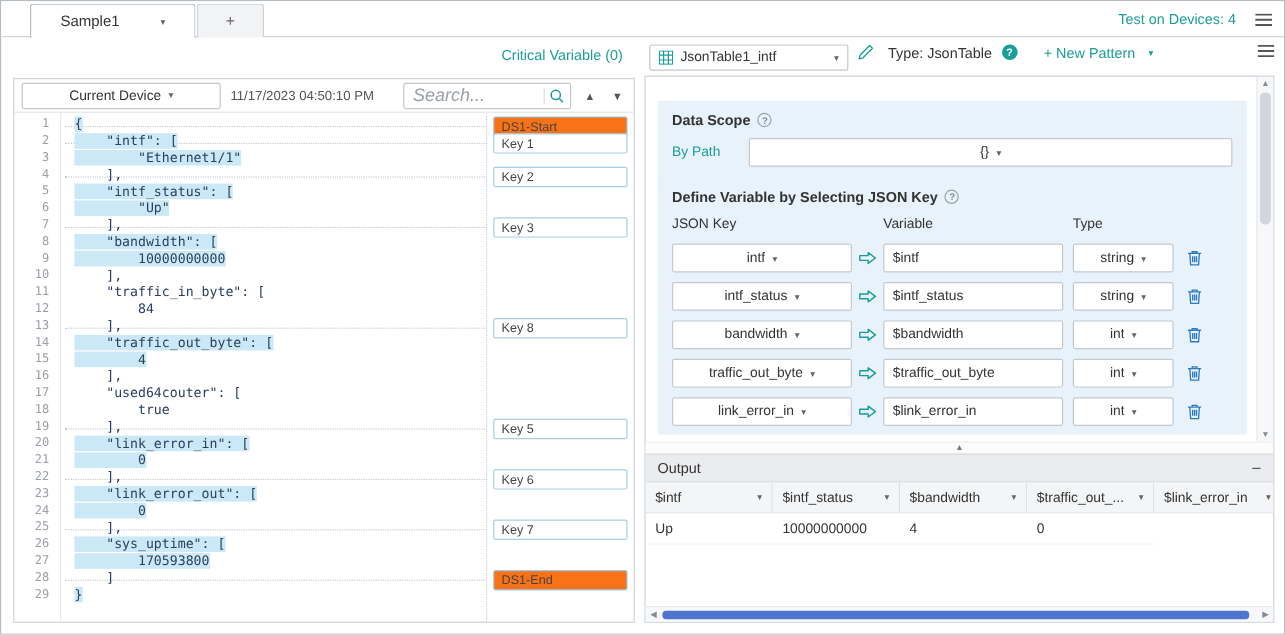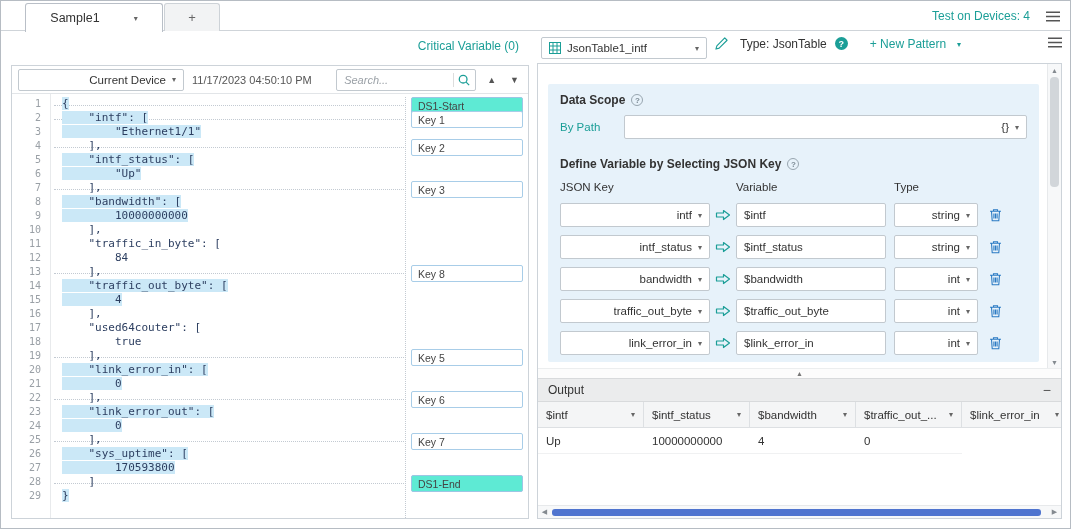--- a/index.html
+++ b/index.html
@@ -9,47 +9,47 @@
   
   .topbar{position:absolute;top:0;left:0;right:0;height:30px;background:#fff;border-bottom:1px solid #cfd4d9}
   .tab{position:absolute;top:2px;display:flex;align-items:center;justify-content:center;border:1px solid #b9bfc7;border-bottom:none;border-radius:3px 3px 0 0;background:#fff}
   .tab-active{left:24px;width:138px;height:29px;gap:28px;z-index:2;font-size:12.5px}
   .tab-add{left:163px;width:56px;height:28px;background:#f2f3f4;border-color:#cdd2d7;color:#666;font-size:13px;z-index:1}
   .topright{position:absolute;right:10px;top:0;height:30px;display:flex;align-items:center;gap:16px}
   .link{color:#1b9e97;cursor:pointer}
   .chev{font-size:8px;color:#666;margin-left:6px;flex:none}
 
   
-  .select{display:flex;align-items:center;justify-content:flex-end;border:1px solid #c2c9cf;background:#fff;height:22px;padding:0 7px;border-radius:2px;font-size:11.5px;color:#333;cursor:pointer}
+  .select{display:flex;align-items:center;justify-content:center;border:1px solid #c2c9cf;background:#fff;height:22px;padding:0 7px;border-radius:2px;font-size:11.5px;color:#333;cursor:pointer}
   .select .lbl{white-space:nowrap;overflow:hidden;text-overflow:ellipsis}
 
   
   .lp-link-row{position:absolute;left:10px;top:38px;width:518px;text-align:right;padding-right:10px}
   .left-panel{position:absolute;left:10px;top:64px;width:518px;height:454px;border:1px solid #cdd3d9;background:#fff}
   .lp-toolbar{height:28px;border-bottom:1px solid #e2e5e8;display:flex;align-items:center;padding:0 6px;gap:8px}
   .device-select{width:166px}
   .timestamp{color:#555;font-size:11px;white-space:nowrap}
   .spacer{flex:1}
   .searchbox{width:140px;height:22px;border:1px solid #c2c9cf;display:flex;align-items:center;padding:0 5px 0 7px;border-radius:2px;background:#fff}
-  .searchbox input{border:none;outline:none;flex:1;min-width:0;font-size:11px;color:#555;font-family:inherit;font-style:italic;background:transparent}
+  .searchbox input{border:none;outline:none;flex:1;min-width:0;font-size:15px;color:#555;font-family:inherit;font-style:italic;background:transparent}
   .searchbox input::placeholder{color:#9aa0a6;font-style:italic}
   .search-sep{width:1px;height:14px;background:#ddd;margin:0 4px;flex:none}
   .sortbtn{font-size:9px;color:#555;padding:0 3px;cursor:pointer}
 
   .editor{position:relative;height:424px;overflow:hidden;font-family:"DejaVu Sans Mono",monospace;font-size:11px;padding-top:3px}
   .gutter-line{position:absolute;left:38px;top:0;bottom:0;border-left:1px solid #e8eaec}
   .cl{display:flex;height:14px;line-height:14px;position:relative;z-index:1}
   .ln{width:38px;flex:none;text-align:right;padding-right:9px;color:#9aa0a6;font-size:10px}
   .lc{white-space:pre;color:#2c3e60;padding-left:12px}
   .lc .hl{background:#cbe8f7}
   #connectors{position:absolute;left:0;top:0;right:0;bottom:0;pointer-events:none}
   .connector{position:absolute;left:42px;width:350px;border-top:1px dotted #c3cad2}
   .markers{position:absolute;top:3px;right:3px;width:120px;bottom:0;border-left:1px dotted #c3cad2}
   .marker{position:absolute;left:5px;right:2px;height:17px;border:1px solid #a8cde8;background:#fff;border-radius:2px;font-size:10.5px;color:#444;display:flex;align-items:center;padding:0 6px;font-family:"Liberation Sans",sans-serif;cursor:pointer;z-index:2}
-  .marker.ds{background:#5eead4;border-color:#9cc6e4}
+  .marker.ds{background:#f97316;border-color:#9cc6e4}
 
   
   .rp-header{position:absolute;left:540px;top:36px;width:521px;height:26px;display:flex;align-items:flex-start;gap:8px}
   .pattern-select{width:166px;height:22px;gap:6px;justify-content:flex-start}
   .pattern-select .lbl{flex:1}
   .icon-btn{display:inline-flex;align-items:center;justify-content:center;cursor:pointer}
   .type-label{margin-left:4px;white-space:nowrap}
   .qbadge{width:13px;height:13px;border-radius:50%;background:#1b9e97;color:#fff;font-size:9px;font-weight:bold;display:inline-flex;align-items:center;justify-content:center;cursor:pointer;flex:none}
   .new-pattern{color:#1b9e97;margin-left:14px;display:inline-flex;align-items:center;gap:5px;cursor:pointer;white-space:nowrap}
   .new-pattern .chev{color:#1b9e97}

